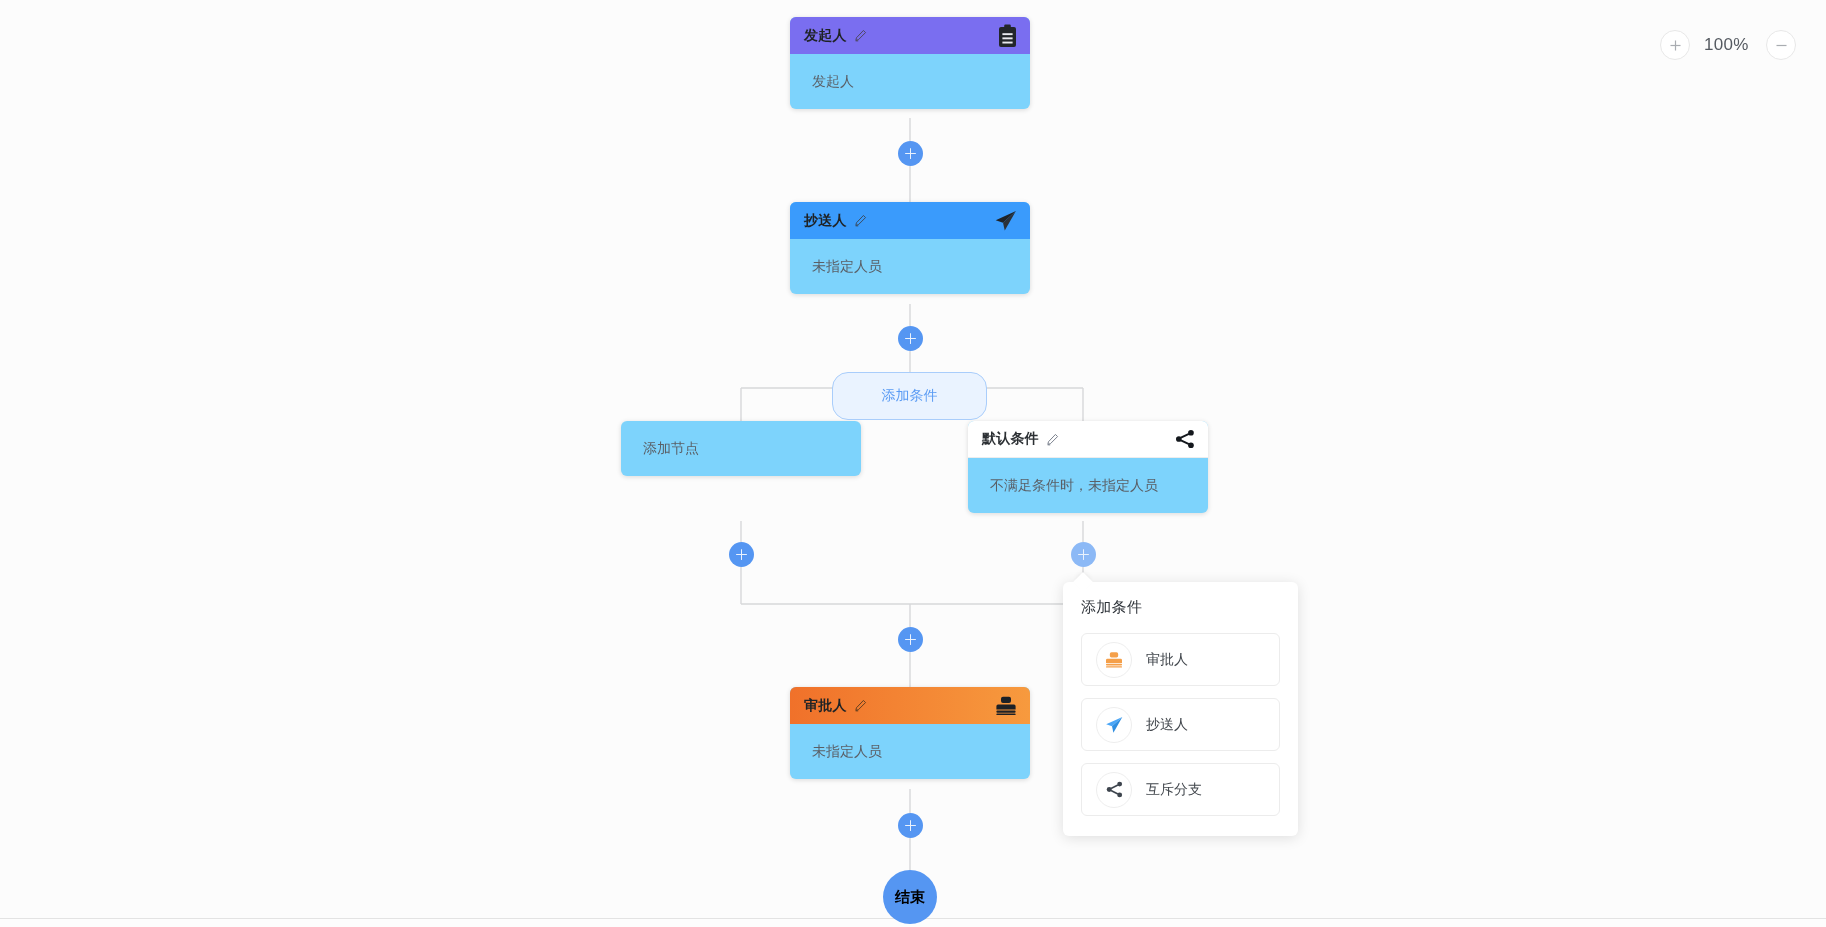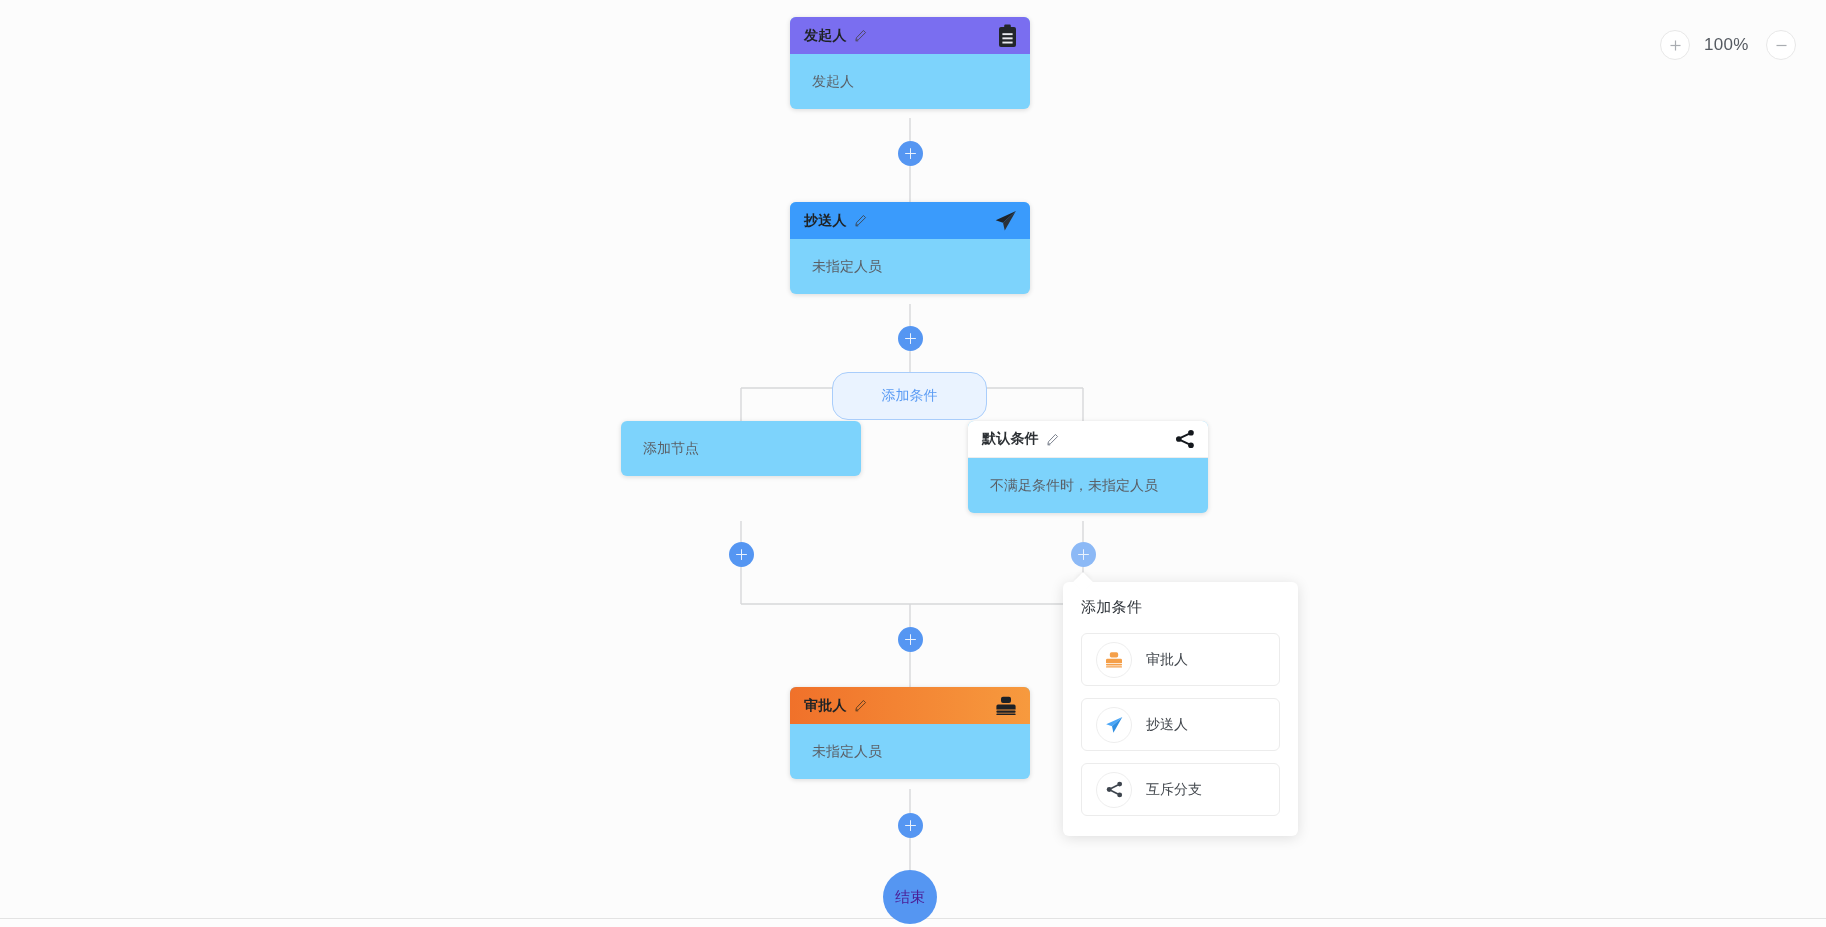--- a/index.html
+++ b/index.html
@@ -191,23 +191,24 @@
 
   
   #end-node {
     position: absolute;
     width: 54px; height: 54px;
     border-radius: 50%;
     background: #5596f2;
     display: flex;
     align-items: center;
     justify-content: center;
-    color: #4c1d95;
+    color: #000000;
     font-size: 15px;
     z-index: 20;
+    font-weight: bold;
   }
 
   
   #add-node-popup {
     position: absolute;
     left: 1063px;
     top: 582px;
     width: 235px;
     background: #ffffff;
     border-radius: 6px;

